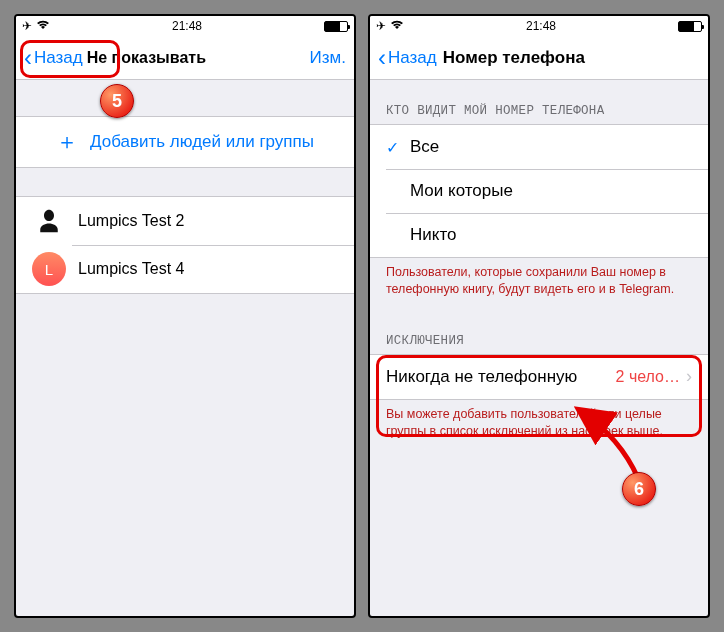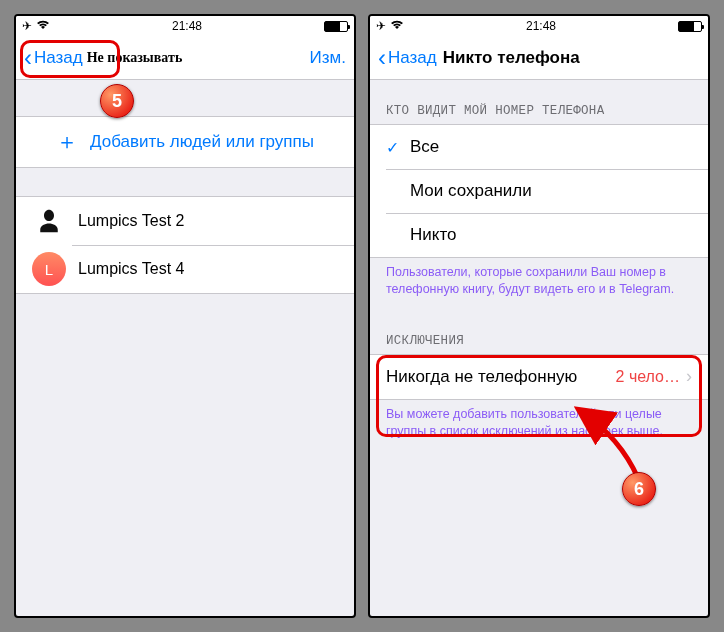--- a/index.html
+++ b/index.html
@@ -15,24 +15,24 @@
     .wifi { font-size: 11px; }
     .battery { width: 24px; height: 11px; border: 1px solid #000; border-radius: 2px; position: relative; }
     .battery::after { content: ''; position: absolute; right: -3px; top: 3px; width: 2px; height: 4px; background: #000; border-radius: 0 1px 1px 0; }
     .battery-fill { width: 70%; height: 100%; background: #000; }
 
     .nav-bar { height: 44px; background: #fff; display: flex; align-items: center; padding: 0 8px; border-bottom: 1px solid #c8c7cc; position: relative; }
     .nav-back { display: flex; align-items: center; color: #007aff; font-size: 17px; }
     .nav-back .chev { font-size: 24px; font-weight: 300; margin-right: 2px; }
     .nav-title-right { font-size: 17px; font-weight: 600; margin-left: 6px; }
     .nav-action { color: #007aff; font-size: 17px; margin-left: auto; text-align: right; }
-    .nav-title-left-aligned { font-size: 14px; font-weight: 600; margin-left: 4px; font-family: Liberation Serif, serif; }
+    .nav-title-left-aligned { font-size: 16px; font-weight: 600; margin-left: 4px; }
 
     .section-header { font-size: 12.5px; color: #6d6d72; padding: 24px 16px 6px; text-transform: uppercase; letter-spacing: 0.3px; font-family: Liberation Mono, monospace; }
-    .section-footer { font-size: 12.5px; color: #8b5cf6; padding: 6px 16px 12px; line-height: 1.35; }
+    .section-footer { font-size: 12.5px; color: #b91c1c; padding: 6px 16px 12px; line-height: 1.35; }
 
     .cell-group { background: #fff; border-top: 1px solid #c8c7cc; border-bottom: 1px solid #c8c7cc; }
     .cell { min-height: 44px; display: flex; align-items: center; padding: 0 16px; position: relative; font-size: 17px; }
     .cell + .cell::before { content: ''; position: absolute; top: 0; left: 16px; right: 0; height: 1px; background: #c8c7cc; }
     .cell.with-icon + .cell.with-icon::before { left: 56px; }
     .cell .check { width: 24px; color: #007aff; font-size: 16px; text-align: left; }
     .cell .check-spacer { width: 24px; }
     .cell .label { flex: 1; }
     .cell .value { color: #ef4444; font-size: 16px; margin-right: 4px; white-space: nowrap; overflow: hidden; text-overflow: ellipsis; max-width: 90px; }
     .cell .chevron { color: #c7c7cc; font-size: 18px; margin-left: 2px; }
@@ -125,32 +125,32 @@
           <div class="battery-fill"></div>
         </div>
     </div>
   </div>
 
   <div class="nav-bar">
     <div class="nav-back">
       <span class="chev">‹</span>
       <span>Назад</span>
     </div>
-    <span class="nav-title-right">Никто телефона</span>
+    <span class="nav-title-right">Номер телефона</span>
   </div>
 
   <div class="section-header">КТО ВИДИТ МОЙ НОМЕР ТЕЛЕФОНА</div>
   <div class="cell-group">
     <div class="cell">
       <span class="check">✓</span>
       <span class="label">Все</span>
     </div>
     <div class="cell">
       <span class="check-spacer"></span>
-      <span class="label">Мои сохранили</span>
+      <span class="label">Мои которые</span>
     </div>
     <div class="cell">
       <span class="check-spacer"></span>
       <span class="label">Никто</span>
     </div>
   </div>
   <div class="section-footer">Пользователи, которые сохранили Ваш номер в телефонную книгу, будут видеть его и в Telegram.</div>
 
   <div class="section-header">ИСКЛЮЧЕНИЯ</div>
   <div class="cell-group">

